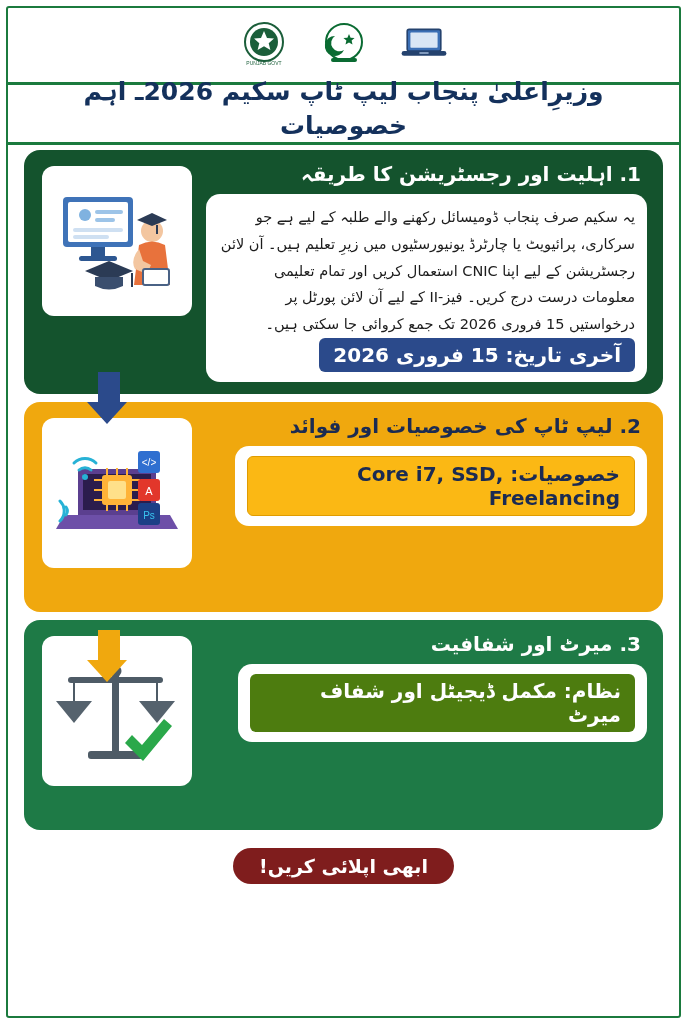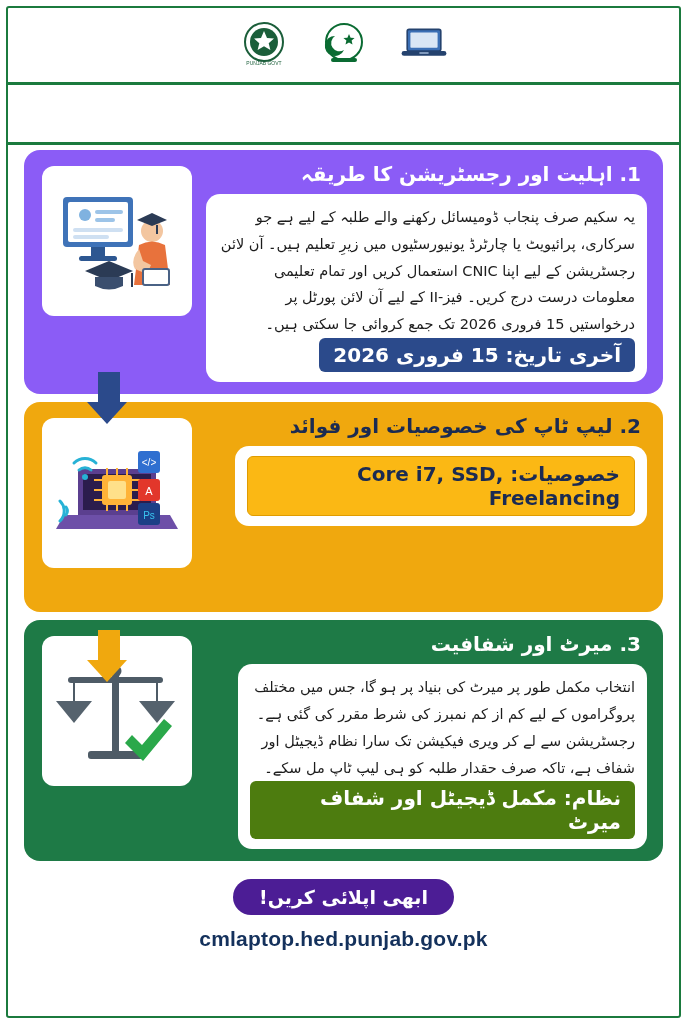--- a/index.html
+++ b/index.html
@@ -81,21 +81,21 @@
   .card {
     position: relative;
     border-radius: 16px;
     margin-bottom: 8px;
     padding: 10px 12px 12px 12px;
     display: flex;
     flex-direction: row-reverse;
     align-items: flex-start;
     min-height: 210px;
   }
-  .card.blue   { background: #8b5cf6; }
+  .card.blue   { background: #14532d; }
   .card.amber  { background: #f0a80e; gap: 29px; }
   .card.green  { background: #1e7a46; gap: 32px; }
 
   .card-inner {
     flex: 1;
     direction: rtl;
     padding: 0 4px 0 8px;
   }
   .card-heading {
     direction: rtl;
@@ -167,21 +167,21 @@
   .arrow2 .arrow-stem { background: #f0a80e; }
   .arrow2 .arrow { border-top: 22px solid #f0a80e; }
 
   
   .footer {
     text-align: center;
     padding-top: 10px;
   }
   .cta {
     display: inline-block;
-    background: #4c1d95;
+    background: #7f1d1d;
     color: #ffffff;
     border-radius: 20px;
     padding: 7px 26px;
     font-family: "DejaVu Sans", sans-serif;
     font-size: 19px;
     font-weight: bold;
     direction: rtl;
   }
   .url {
     margin-top: 12px;
@@ -224,20 +224,23 @@
           <rect x="9" y="5" width="42" height="27" rx="2.5" fill="#3b6fb5" stroke="#24426e" stroke-width="2"></rect>
           <rect x="13" y="9" width="34" height="19" rx="1" fill="#d9e6f5"></rect>
           <rect x="2" y="32" width="56" height="6" rx="3" fill="#24426e"></rect>
           <rect x="24" y="33.5" width="12" height="2" rx="1" fill="#9fb7d6"></rect>
         </svg>
       </div>
 
     </div>
 
     <div class="title-rule top"></div>
+    <div class="title-bar">
+      <div class="title-text">وزیرِاعلیٰ پنجاب لیپ ٹاپ سکیم 2026ـ اہم خصوصیات</div>
+    </div>
     <div class="title-rule bottom"></div>
   </div>
 
   <div class="sections">
 
     <div class="arrow1">
       <div class="arrow-stem" style="left:98px; top:232px; height:34px;"></div>
       <div class="arrow" style="left:87px; top:262px;"></div>
     </div>
 
@@ -329,21 +332,20 @@
             <path d="M14 68 a7 7 0 0 1 0 8"></path>
           </g>
         </svg>
       </div>
     </div>
 
     <div class="card green">
       <div class="card-inner">
         <div class="card-heading">3. میرٹ اور شفافیت</div>
         <div class="body-box">
-          <div class="body-text">انتخاب مکمل طور پر میرٹ کی بنیاد پر ہو گا، جس میں مختلف پروگراموں کے لیے کم از کم نمبرز کی شرط مقرر کی گئی ہے۔ رجسٹریشن سے لے کر ویری فیکیشن تک سارا نظام ڈیجیٹل اور شفاف ہے، تاکہ صرف حقدار طلبہ کو ہی لیپ ٹاپ مل سکے۔</div>
           <span class="pill green">نظام: مکمل ڈیجیٹل اور شفاف میرٹ</span>
         </div>
       </div>
       <div class="icon-tile">
         <svg width="126" height="116" viewBox="0 0 126 116">
           <rect x="58" y="14" width="7" height="84" fill="#4e5b66"></rect>
           <rect x="34" y="98" width="55" height="8" rx="3" fill="#4e5b66"></rect>
           <rect x="14" y="24" width="95" height="6" rx="3" fill="#4e5b66"></rect>
           <circle cx="61.5" cy="18" r="6" fill="#4e5b66"></circle>
 
@@ -355,16 +357,15 @@
 
           <path d="M78 82 l10 10 22-26 8 7 -29 35 -18-18z" fill="#2aa84a"></path>
         </svg>
       </div>
     </div>
 
   </div>
 
   <div class="footer">
     <div class="cta">ابھی اپلائی کریں!</div>
-    <div class="url">cmlaptop.hed.punjab.gov.pk</div>
   </div>
 
 </div>
 
 </body></html>

